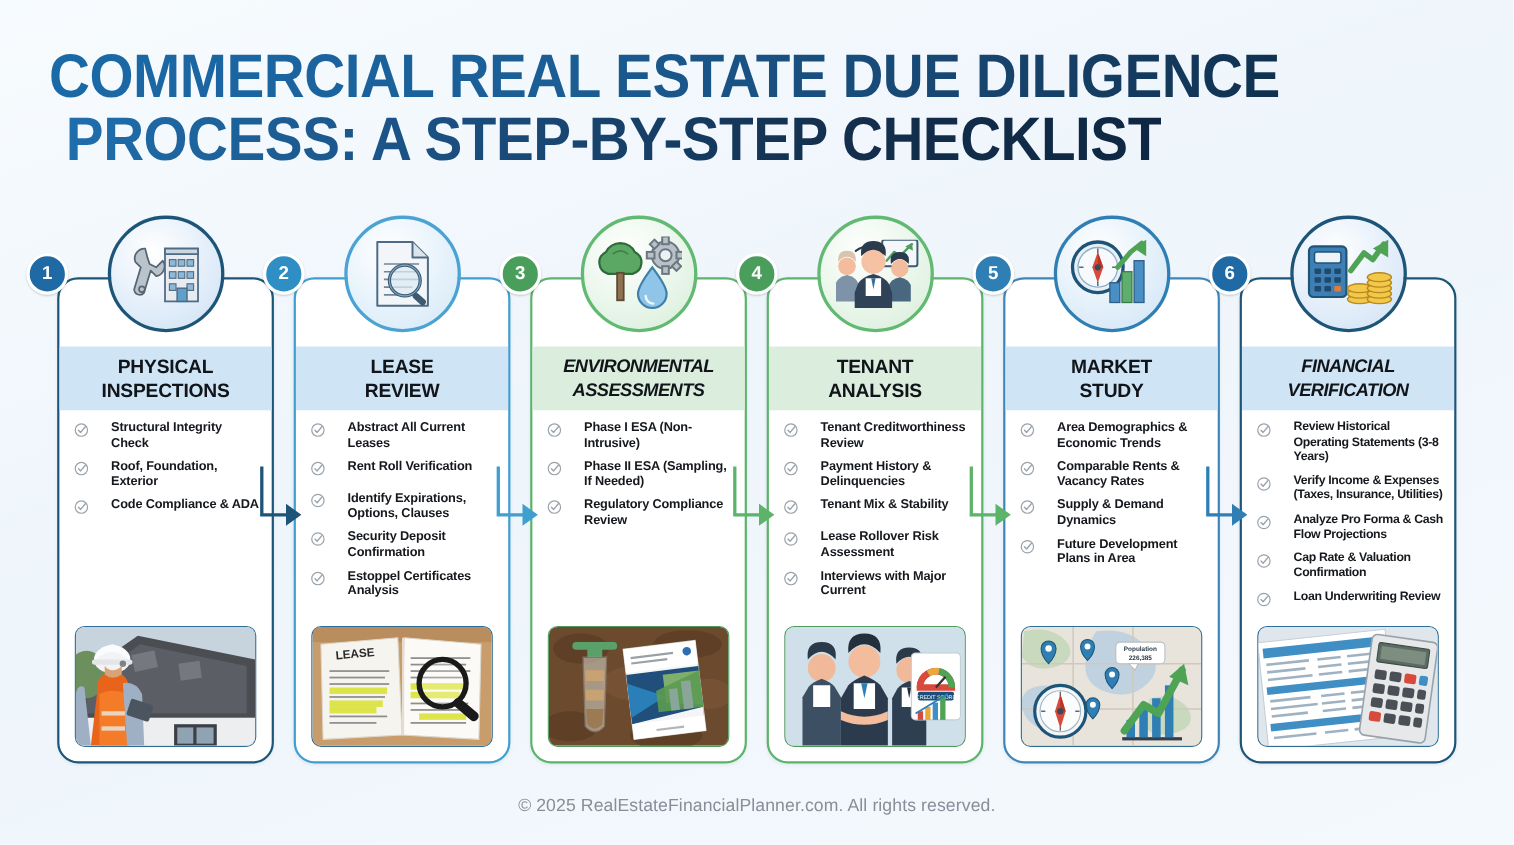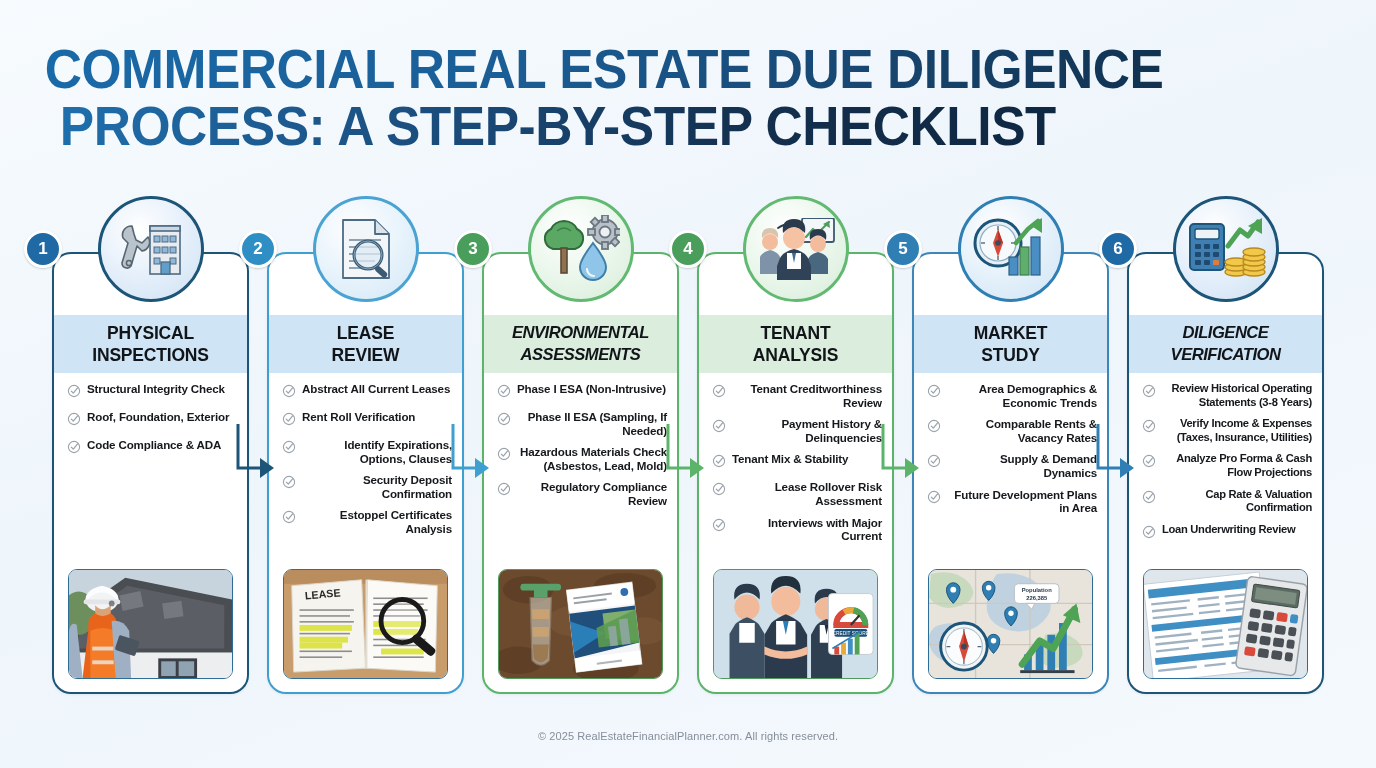--- a/index.html
+++ b/index.html
@@ -63,42 +63,42 @@
     position:absolute; top:-22px; left:-28px;
     width:38px; height:38px; border-radius:50%;
     background:var(--badge); border:3px solid #fff;
     color:#fff; font-size:17px; font-weight:bold;
     display:flex; align-items:center; justify-content:center;
     z-index:6; box-shadow:0 1px 2px rgba(0,0,0,.18);
   }
 
   
   .list{ position:absolute; top:128px; left:13px; right:10px; }
-  .li{ display:flex; gap:6px; margin-bottom:8px;text-align:right; }
+  .li{ display:flex; gap:20px; margin-bottom:8px; }
   .li .ck{ flex:0 0 14px; margin-top:2px; }
   .li .tx{
     font-size:11.6px; font-weight:bold; color:#15181c;
     line-height:13.6px; letter-spacing:-0.15px;
   }
   .col.c6 .li .tx{ font-size:11.2px; letter-spacing:-0.3px; }
 
   
   .photo{
     position:absolute; left:14px; right:14px; bottom:13px; height:110px;
     border-radius:9px; border:1.5px solid var(--pb);
     overflow:hidden; background:#dfe7ee;
   }
   .photo svg{ display:block; width:100%; height:100%; }
 
   
   .arrow{ position:absolute; z-index:7; }
 
   .footer{
     position:absolute; left:0; bottom:26px; width:1376px; text-align:center;
-    font-size:11px; color:#868e99; letter-spacing:0.1px;
+    font-size:16px; color:#868e99; letter-spacing:0.1px;
   }
 </style>
 </head>
 <body>
 
 <div class="title-wrap">
   <div class="title-line"><span class="g1">COMMERCIAL REAL ESTATE DUE DILIGENCE</span></div>
   <div class="title-line"><span class="g2">PROCESS: A STEP-BY-STEP CHECKLIST</span></div>
 </div>
 
@@ -308,27 +308,20 @@
                 <circle cx="7" cy="7" r="5.6" fill="none" stroke="#9aa3ab" stroke-width="1.1"></circle>
                 <path d="M4.3 7.1 L6.3 9.1 L10.6 3.9" fill="none" stroke="#9aa3ab" stroke-width="1.25" stroke-linecap="round" stroke-linejoin="round"></path>
               </svg></span>
           <span class="tx">Phase II ESA (Sampling, If Needed)</span>
         </div>
         <div class="li">
           <span class="ck"><svg width="14" height="14" viewBox="0 0 14 14">
                 <circle cx="7" cy="7" r="5.6" fill="none" stroke="#9aa3ab" stroke-width="1.1"></circle>
                 <path d="M4.3 7.1 L6.3 9.1 L10.6 3.9" fill="none" stroke="#9aa3ab" stroke-width="1.25" stroke-linecap="round" stroke-linejoin="round"></path>
               </svg></span>
-          <span class="tx">Hazardous Materials Check (Asbestos, Lead, Mold)</span>
-        </div>
-        <div class="li">
-          <span class="ck"><svg width="14" height="14" viewBox="0 0 14 14">
-                <circle cx="7" cy="7" r="5.6" fill="none" stroke="#9aa3ab" stroke-width="1.1"></circle>
-                <path d="M4.3 7.1 L6.3 9.1 L10.6 3.9" fill="none" stroke="#9aa3ab" stroke-width="1.25" stroke-linecap="round" stroke-linejoin="round"></path>
-              </svg></span>
           <span class="tx">Regulatory Compliance Review</span>
         </div>
       </div>
       <div class="photo">
         <svg viewBox="0 0 168 110" preserveAspectRatio="none">
           <rect width="168" height="110" fill="#6b4a2e"></rect>
           <g fill="#5a3d24" opacity="0.7">
             <ellipse cx="30" cy="20" rx="26" ry="14"></ellipse>
               <ellipse cx="130" cy="16" rx="32" ry="13"></ellipse>
             <ellipse cx="20" cy="92" rx="26" ry="14"></ellipse>
@@ -631,21 +624,21 @@
         <path d="M44 26 L56 12 L66 4" fill="none" stroke="#4fa355" stroke-width="4.5" stroke-linecap="round" stroke-linejoin="round"></path>
         <polygon points="70,1 70,16 58,8" fill="#4fa355"></polygon>
       </svg>
     </div>
     <div class="badge">5</div>
   </div>
 
   <div class="col c6" style="left:1075px; --bc:#1d5578; --band:#cfe4f5; --ring:#1d5578; --circ1:#e3eefa; --circ2:#cfe1f2; --badge:#1f6aa5; --pb:#2d6d96;">
     <div class="card">
       <div class="band">
-        <h3><span>DILIGENCE</span><br><span>VERIFICATION</span></h3>
+        <h3><span>FINANCIAL</span><br><span>VERIFICATION</span></h3>
       </div>
       <div class="list">
         <div class="li">
           <span class="ck"><svg width="14" height="14" viewBox="0 0 14 14">
                 <circle cx="7" cy="7" r="5.6" fill="none" stroke="#9aa3ab" stroke-width="1.1"></circle>
                 <path d="M4.3 7.1 L6.3 9.1 L10.6 3.9" fill="none" stroke="#9aa3ab" stroke-width="1.25" stroke-linecap="round" stroke-linejoin="round"></path>
               </svg></span>
           <span class="tx">Review Historical Operating Statements (3-8 Years)</span>
         </div>
         <div class="li">

